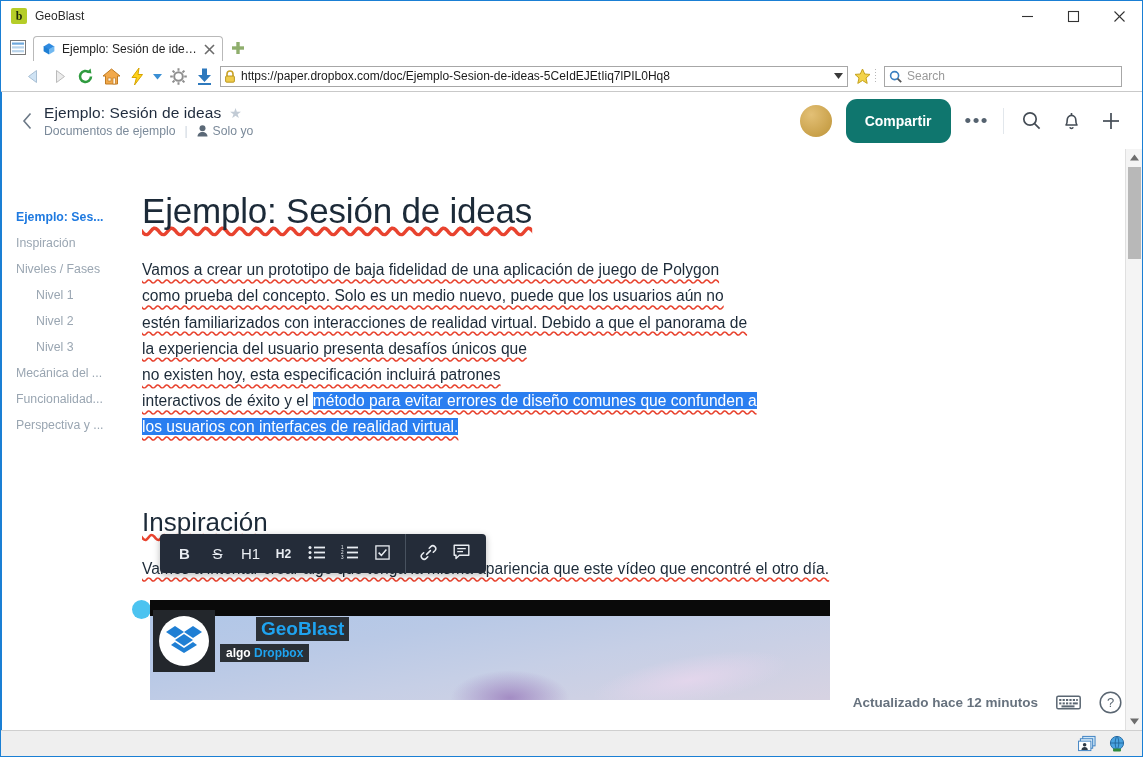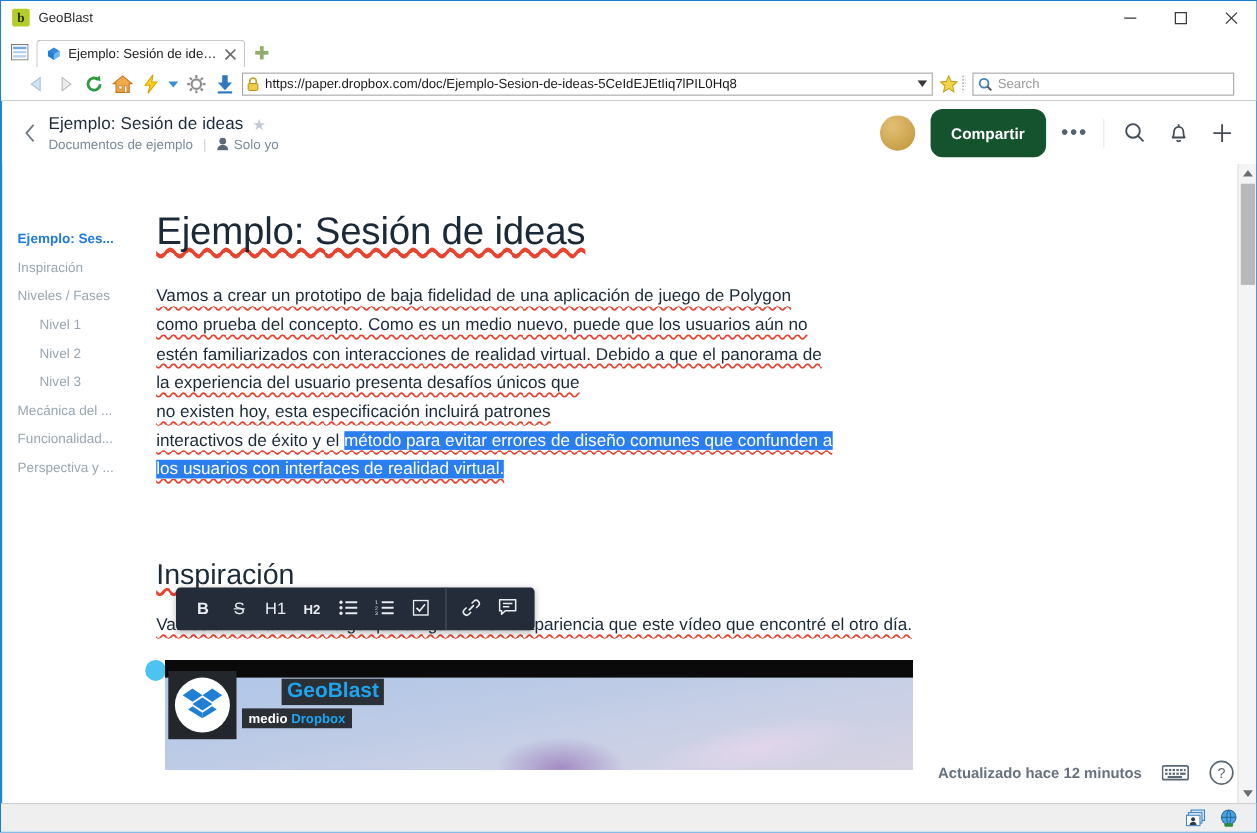--- a/index.html
+++ b/index.html
@@ -149,21 +149,21 @@
   #doc-meta-sep { color: #ccd4dd; }
   #meta-privacy { display:flex; align-items:center; gap:5px; }
 
   #header-right { margin-left: auto; display: flex; align-items: center; gap: 14px; }
   #avatar {
     width: 32px; height: 32px; border-radius: 50%;
     background: radial-gradient(circle at 35% 30%, #e3c076, #c9a14a 70%, #bb9540);
   }
   #share-btn {
     height: 44px; padding: 0 19px;
-    background: #14532d; color: #fff;
+    background: #0f766e; color: #fff;
     border-radius: 11px;
     display: flex; align-items: center;
     font-size: 14px; font-weight: bold;
     cursor: pointer;
   }
   #more-btn { color:#55626f; font-size: 19px; letter-spacing:1.5px; line-height: 10px; display:flex;align-items:center; }
   .hdr-sep { width: 1px; height: 26px; background: #e2e7ec; }
   .hdr-icon { width: 26px; height: 26px; display:flex;align-items:center;justify-content:center; color: #444c55; }
 
   
@@ -521,21 +521,21 @@
 
       <div id="doc-area">
         <div id="doc-content">
 
           <h1 id="doc-h1">
             <span class="sq">Ejemplo: Sesión de ideas</span>
           </h1>
 
           <p class="para">
             <span class="sq">Vamos a crear un prototipo de baja fidelidad de una aplicación de juego de Polygon</span><br>
-            <span class="sq">como prueba del concepto. Como es un medio nuevo, puede que los usuarios aún no</span><br>
+            <span class="sq">como prueba del concepto. Solo es un medio nuevo, puede que los usuarios aún no</span><br>
             <span class="sq">estén familiarizados con interacciones de realidad virtual. Debido a que el panorama de</span><br>
             <span class="sq">la experiencia del usuario presenta desafíos únicos que</span><br>
             <span class="sq">no existen hoy, esta especificación incluirá patrones</span><br>
             <span class="sq">interactivos de éxito y el </span><span class="sel sq">método para evitar errores de diseño comunes que confunden a</span><br>
             <span class="sel sq">los usuarios con interfaces de realidad virtual.</span>
           </p>
 
           <h2 id="doc-h2">
             <span class="sq">Inspiración</span>
           </h2>
@@ -556,21 +556,21 @@
                     <polygon points="9,2 18,8 9,14 0,8" fill="#1f7fd4"></polygon>
                     <polygon points="27,2 36,8 27,14 18,8" fill="#1f7fd4"></polygon>
                     <polygon points="9,16 18,10 27,16 18,22" fill="#1f7fd4"></polygon>
                     <polygon points="18,24 27,18 31,21 18,29" fill="#1f7fd4"></polygon>
                     <polygon points="18,24 9,18 5,21 18,29" fill="#1f7fd4"></polygon>
                   </svg>
                 </div>
               </div>
               <div id="embed-title">GeoBlast</div>
               <div id="embed-sub">
-                <span>medio</span>
+                <span>algo</span>
                 <b>Dropbox</b>
               </div>
             </div>
           </div>
 
         </div>
       </div>
 
       <div id="format-toolbar">
         <div class="fmt-btn">

